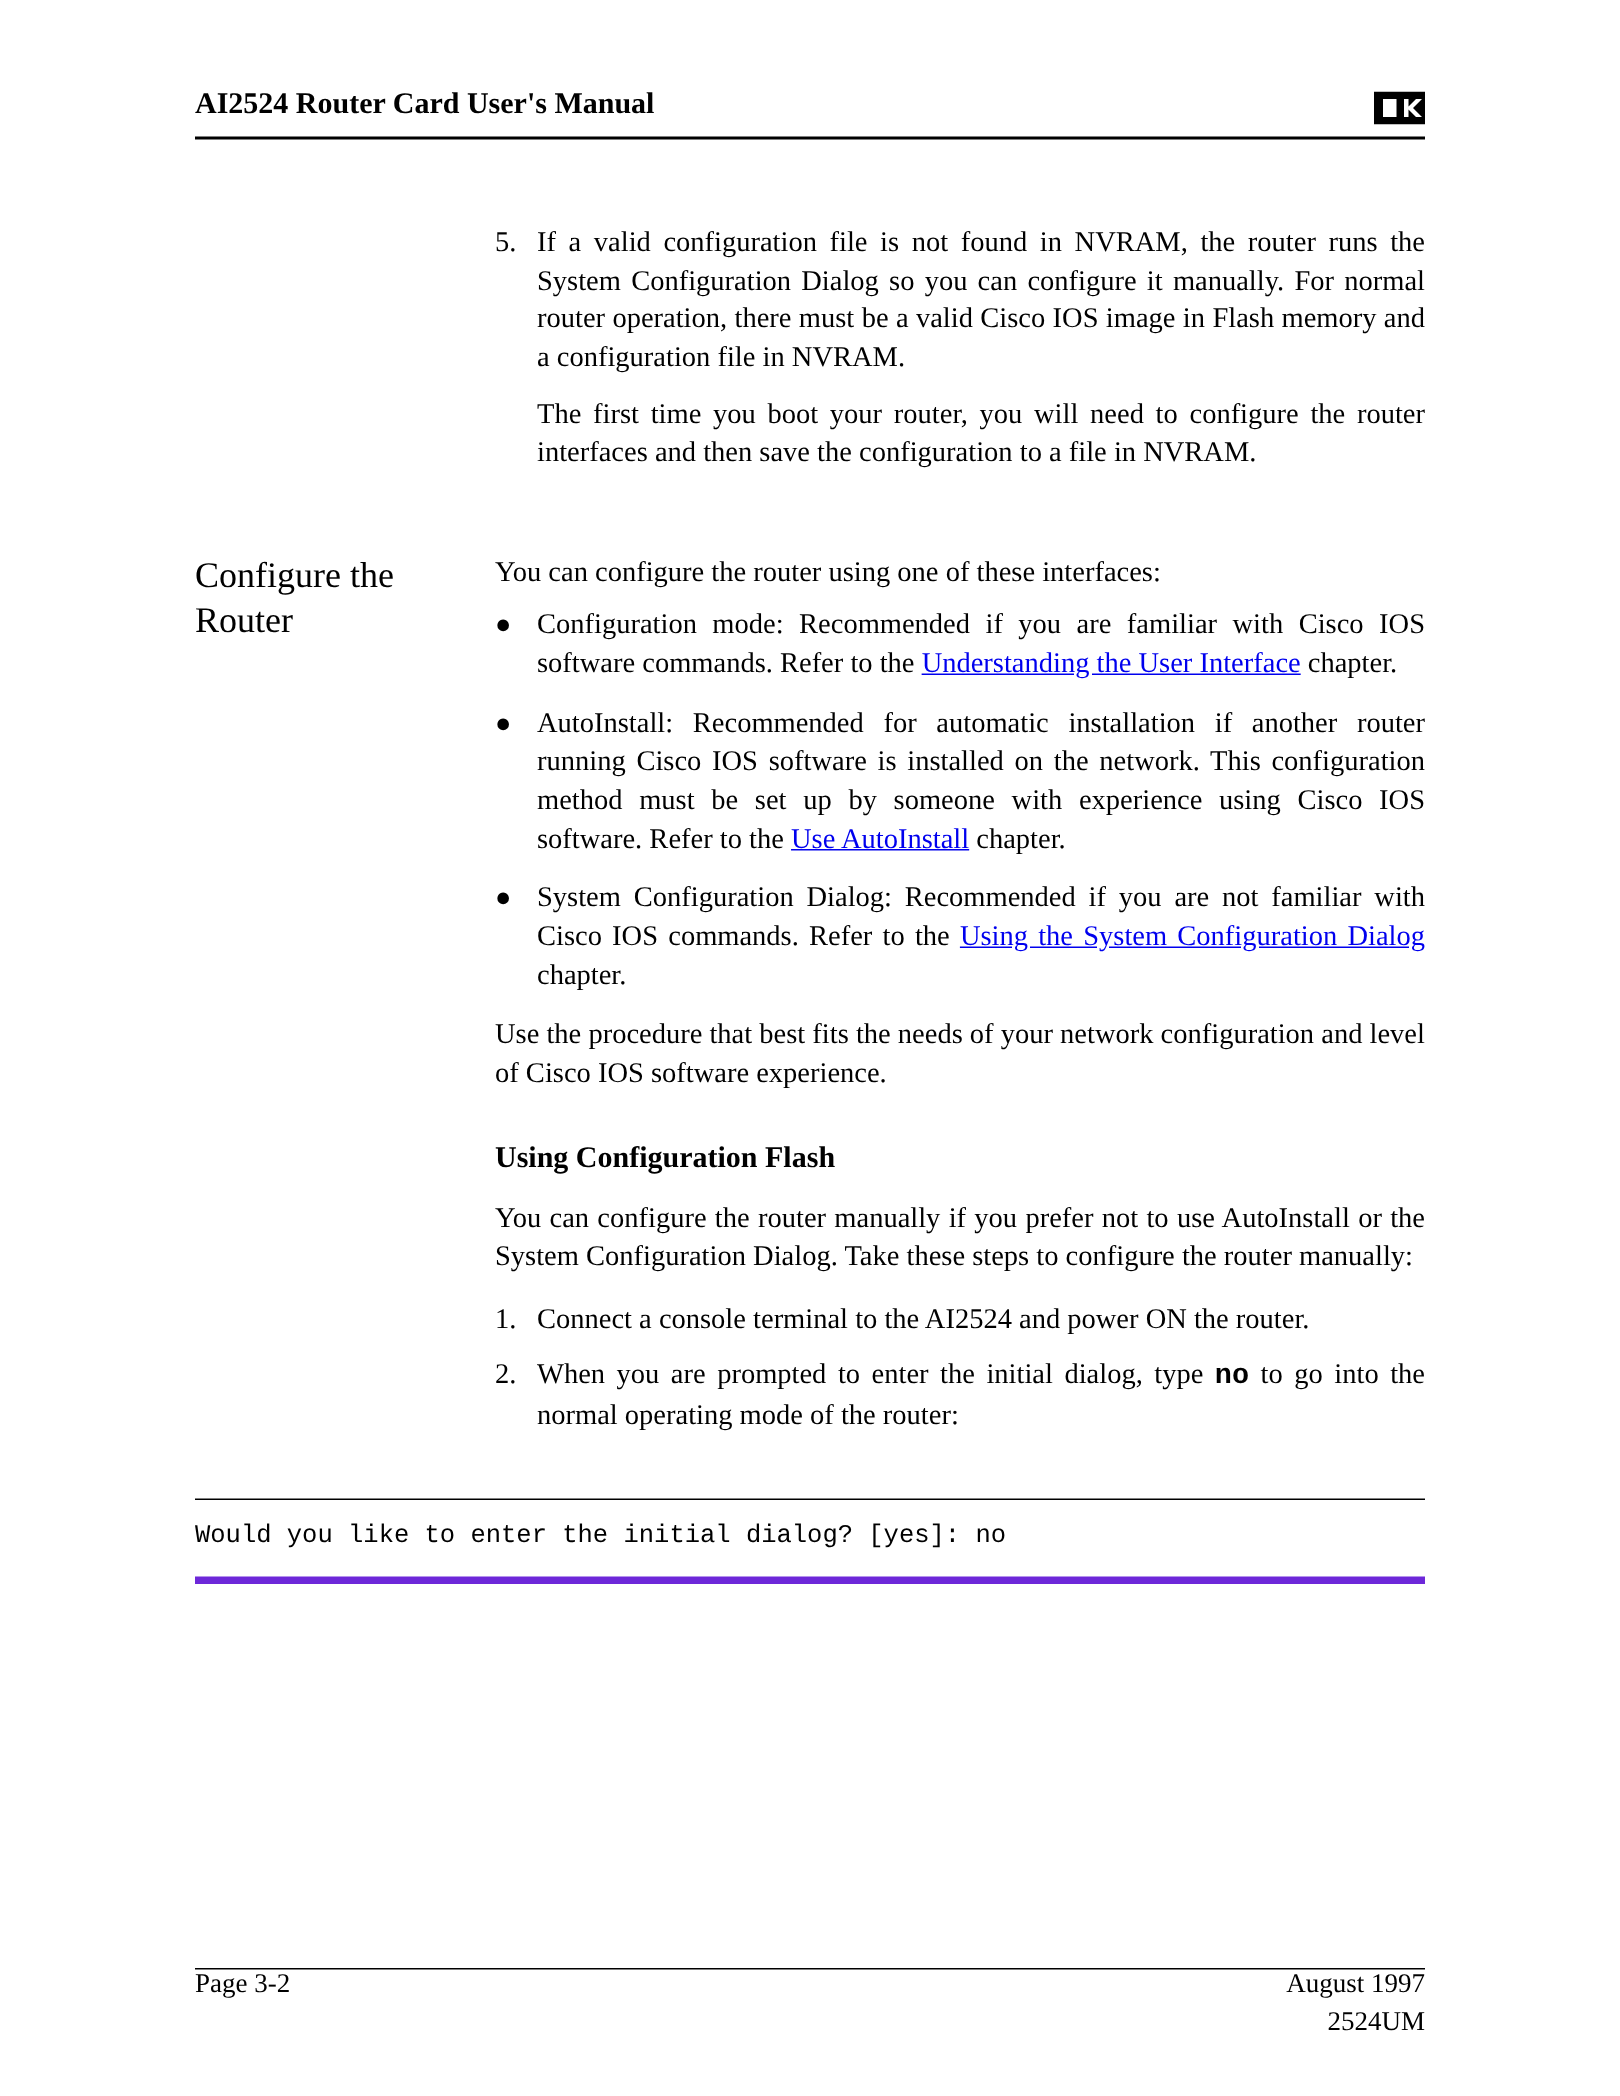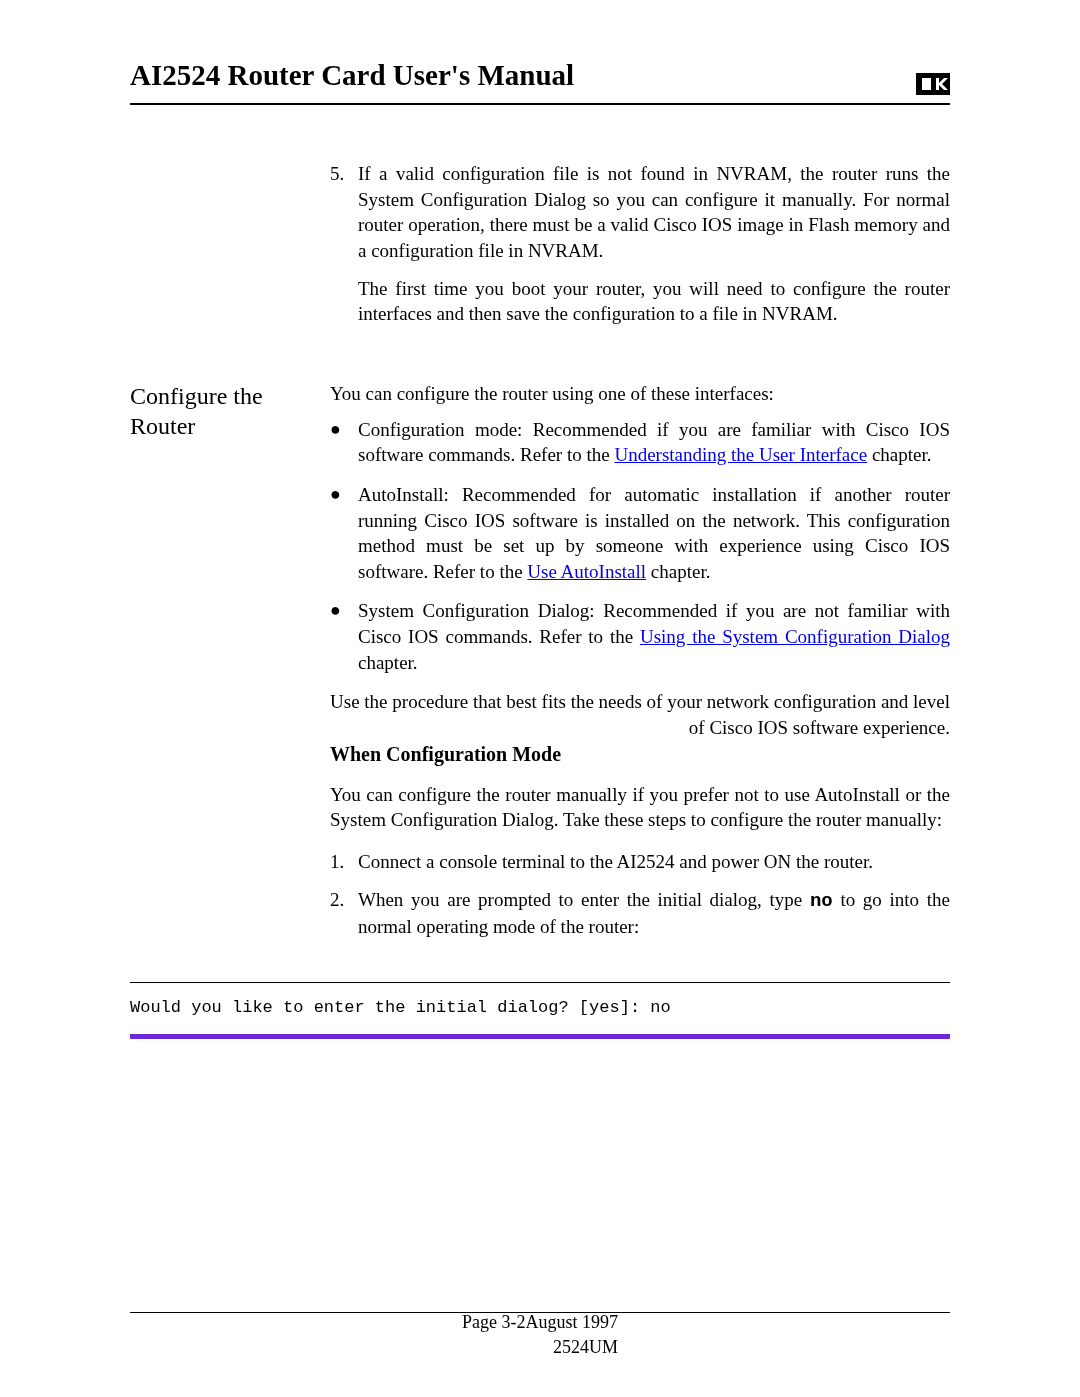--- a/index.html
+++ b/index.html
@@ -17,21 +17,21 @@
   .header {
     display: flex;
     justify-content: space-between;
     align-items: flex-end;
     border-bottom: 2.5px solid #000;
     padding-bottom: 8px;
     margin-bottom: 56px;
   }
   .header-title {
     font-weight: bold;
-    font-size: 29px;
+    font-size: 20px;
   }
   .logo svg { display: block; }
   .content-row {
     display: flex;
     align-items: flex-start;
   }
   .side-col {
     width: 200px;
     flex: 0 0 200px;
     padding-right: 10px;
@@ -78,21 +78,21 @@
     line-height: 1.2;
     padding-top: 2px;
   }
   .bullet-list .txt { flex: 1; text-align: justify; }
   a.doc-link {
     color: #0000ee;
     text-decoration: underline;
   }
   .closing-para {
     margin-top: 6px;
-    text-align: right;
+    margin-bottom: 30px;
   }
   .subheading {
     font-weight: bold;
     font-size: 20px;
     margin-bottom: 14px;
   }
   .sub-para {
     margin-bottom: 16px;
     text-align: justify;
   }
@@ -112,21 +112,21 @@
     right: 130px;
     bottom: 84px;
     border-top: 1px solid #000;
   }
   .footer {
     position: absolute;
     left: 130px;
     right: 130px;
     bottom: 38px;
     display: flex;
-    justify-content: center;
+    justify-content: space-between;
     font-size: 18px;
   }
   .footer-right { text-align: right; }
   .block-gap { height: 42px; }
 </style>
 </head>
 <body>
 
 <div class="header">
   <div class="header-title">AI2524 Router Card User's Manual</div>
@@ -177,21 +177,21 @@
       </li>
       <li>
         <span class="dot">●</span>
         <span class="txt">
           <span>System Configuration Dialog: Recommended if you are not familiar with Cisco IOS commands. Refer to the </span><a href="#" class="doc-link">Using the System Configuration Dialog</a><span> chapter.</span>
         </span>
       </li>
     </ul>
     <p class="closing-para">Use the procedure that best fits the needs of your network configuration and level of Cisco IOS software experience.</p>
 
-    <div class="subheading">When Configuration Mode</div>
+    <div class="subheading">Using Configuration Flash</div>
     <p class="sub-para">You can configure the router manually if you prefer not to use AutoInstall or the System Configuration Dialog. Take these steps to configure the router manually:</p>
 
     <ol class="num-list">
       <li>
         <span class="num">1.</span>
         <span class="txt">Connect a console terminal to the AI2524 and power ON the router.</span>
       </li>
       <li>
         <span class="num">2.</span>
         <span class="txt">

